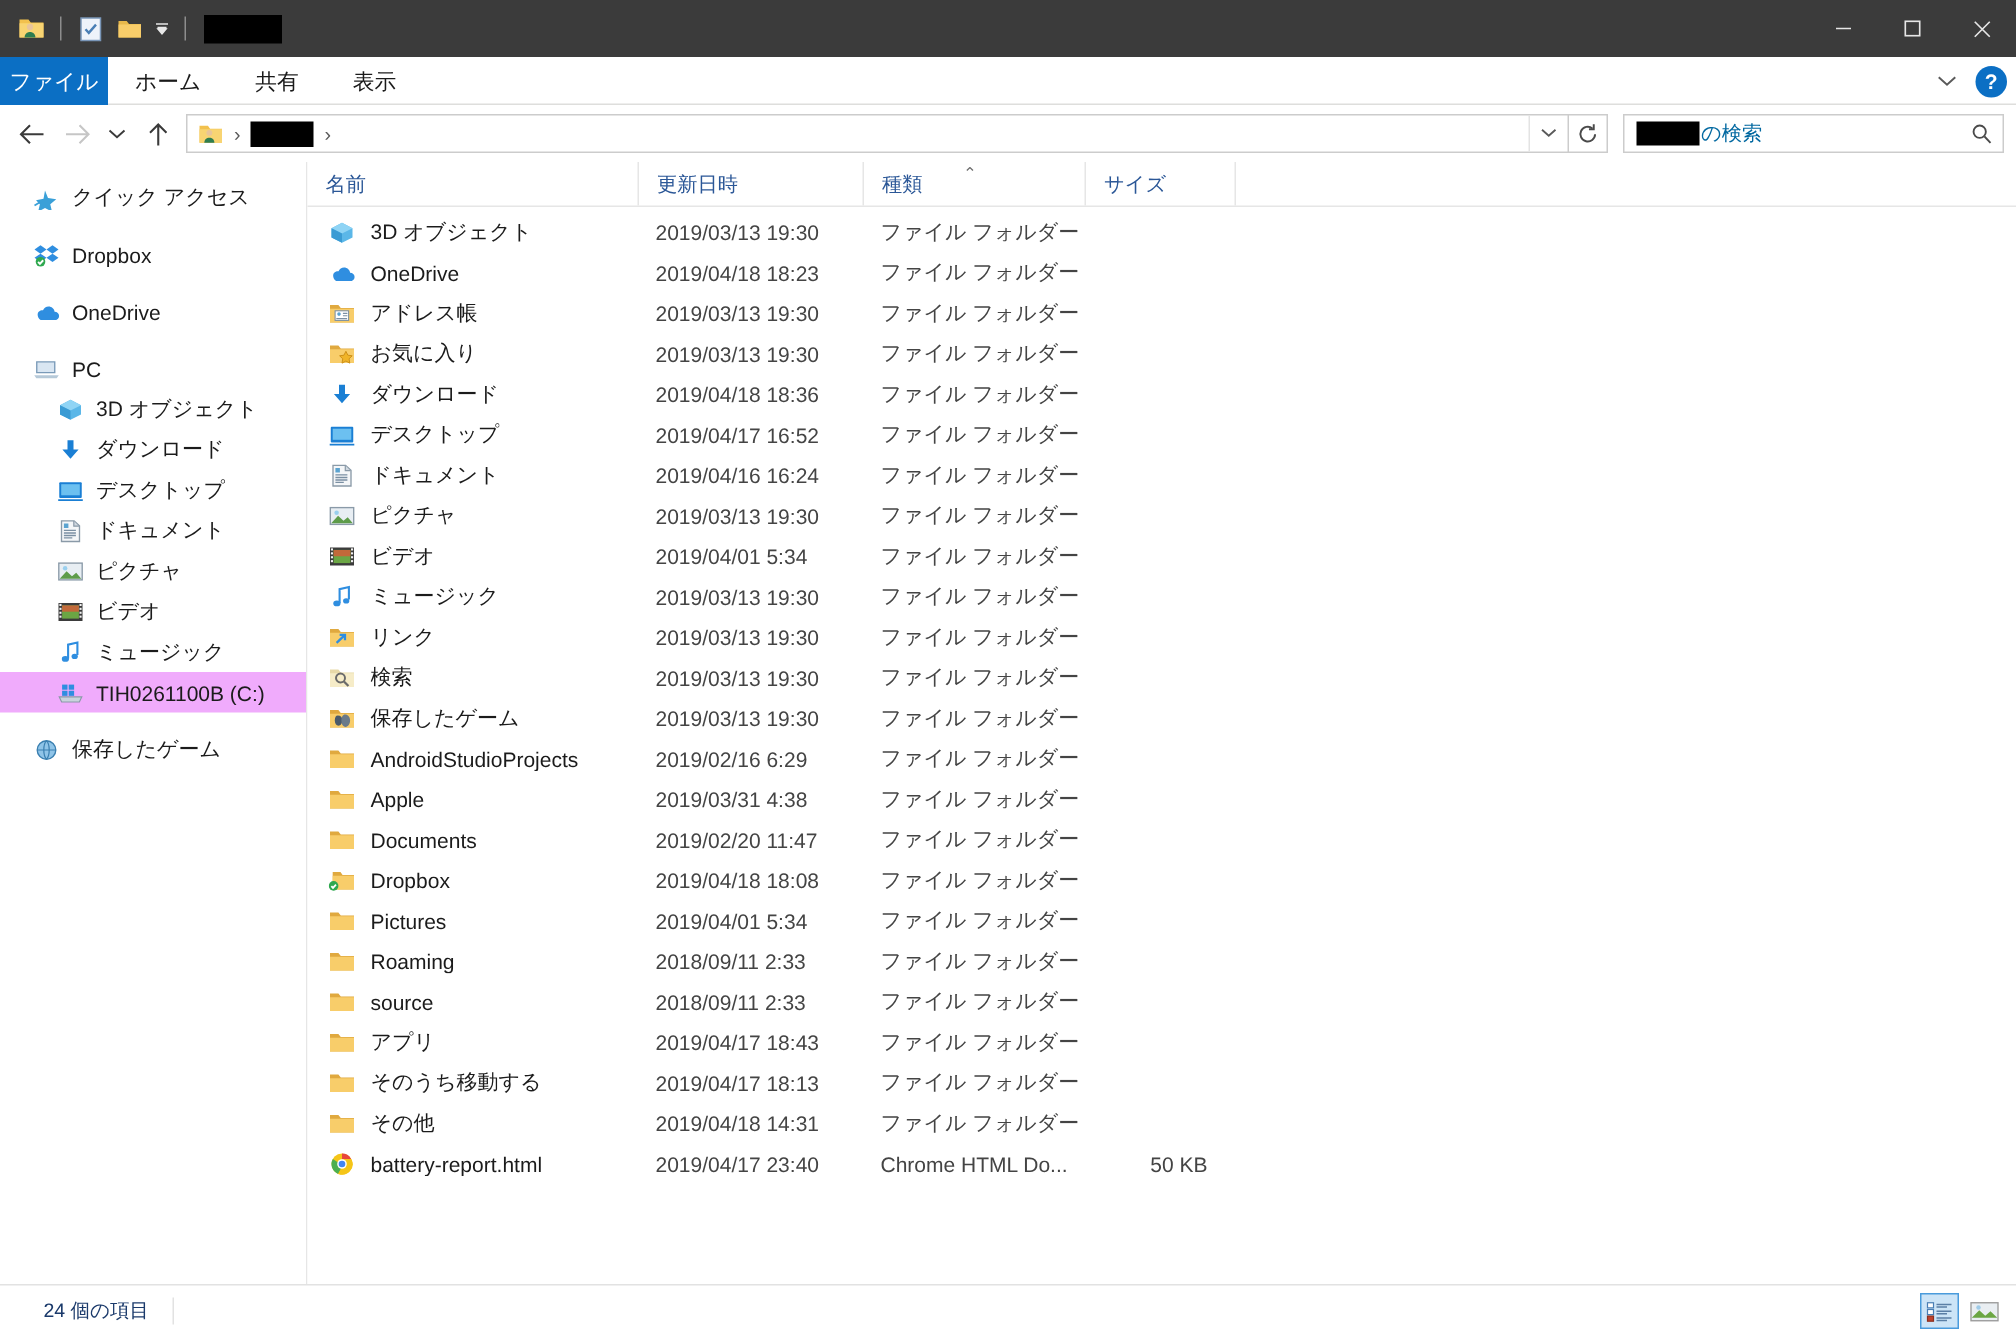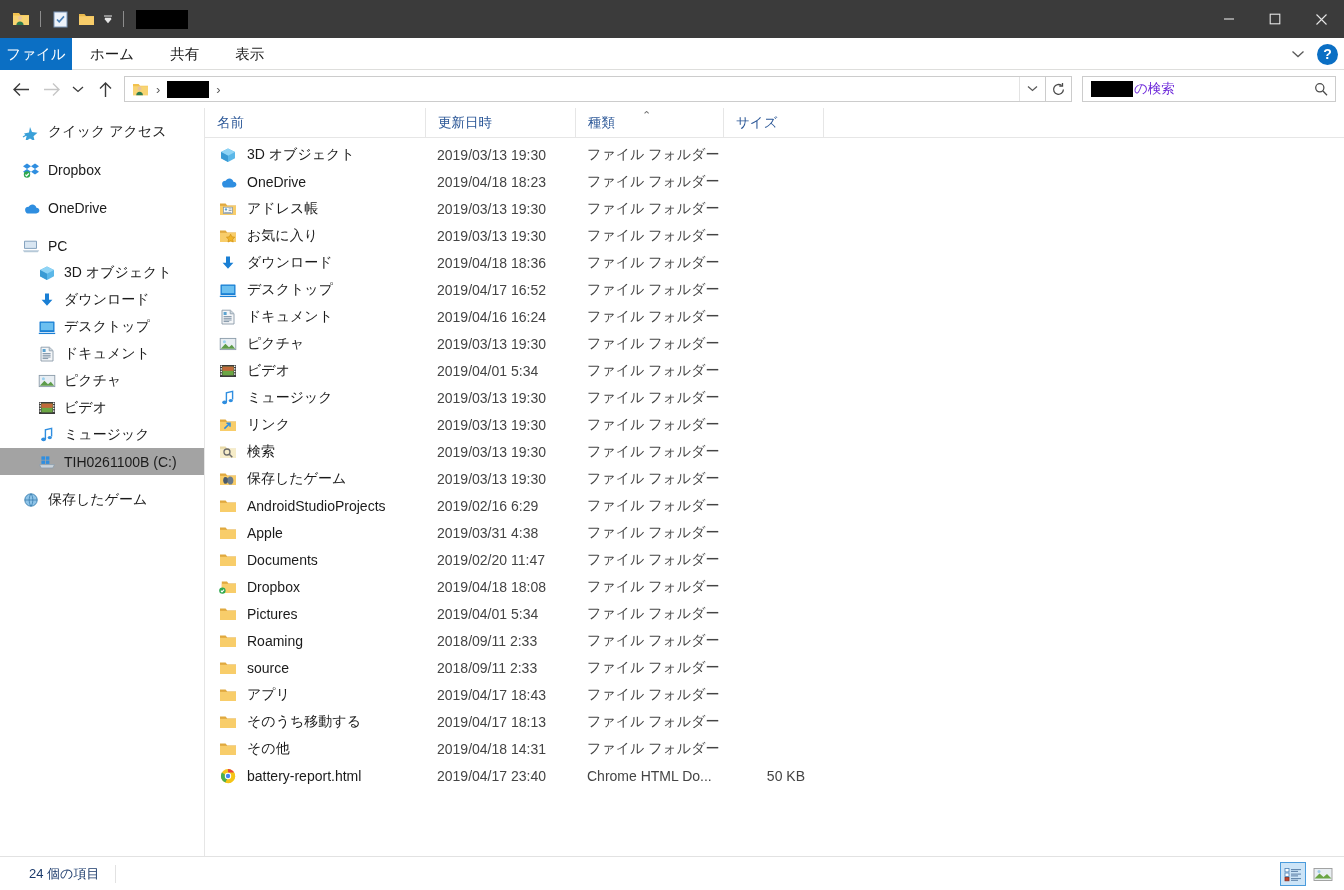--- a/index.html
+++ b/index.html
@@ -55,32 +55,32 @@
   .crumb-sep { color: #5a5a5a; font-size: 13px; padding: 0 5px; }
   .crumb-redact { width: 42px; height: 17px; background: #000; }
   .crumb-drop { width: 26px; height: 24px; display:flex; align-items:center; justify-content:center; border-left:1px solid #e3e3e3;}
   .refresh { width: 26px; height: 26px; display:flex; align-items:center; justify-content:center;
              border:1px solid #cccccc; border-left:none; }
   .searchbox {
     width: 254px; height: 26px; border: 1px solid #cccccc; margin-left: 10px; margin-right: 2px;
     display: flex; align-items: center; padding: 0 4px 0 8px; background: #fff; flex: 0 0 254px;
   }
   .search-redact { width: 42px; height: 16px; background: #000; flex: 0 0 42px; }
-  .search-text { font-size: 13.5px; color: #6d28d9; margin-left: 1px; flex: 1 1 auto; white-space: nowrap; }
+  .search-text { font-size: 13.5px; color: #0369a1; margin-left: 1px; flex: 1 1 auto; white-space: nowrap; }
   .search-ico { width: 20px; display:flex; align-items:center; justify-content:center; }
 
   
   .body { flex: 1 1 auto; display: flex; min-height: 0; }
 
   
   .sidebar { width: 205px; flex: 0 0 205px; background:#fff; border-right: 1px solid #e6e6e6;
              padding-top: 10px; overflow: hidden; }
   .snode { height: 27px; display: flex; align-items: center; padding-left: 20px; font-size: 14px; color:#1b1b1b; white-space: nowrap; }
   .snode.indent { padding-left: 36px; }
-  .snode.sel { background: #a3a3a3; }
+  .snode.sel { background: #f0abfc; }
   .snode .sico { width: 22px; height: 20px; display:flex; align-items:center; justify-content:center; margin-right: 6px; flex:0 0 22px; }
   .snode .slabel { overflow: hidden; text-overflow: ellipsis; }
   .sgap { height: 11px; }
 
   
   .main { flex: 1 1 auto; display: flex; flex-direction: column; min-width: 0; background:#fff; }
   .colhead { height: 30px; flex:0 0 30px; display: flex; align-items: stretch; border-bottom: 1px solid #e6e6e6;
              font-size: 13.5px; color: #2b5797; position: relative; }
   .colhead .col { display: flex; align-items: center; padding-left: 12px; border-left: 1px solid #e6e6e6; position: relative; }
   .colhead .col:first-child { border-left: none; }

